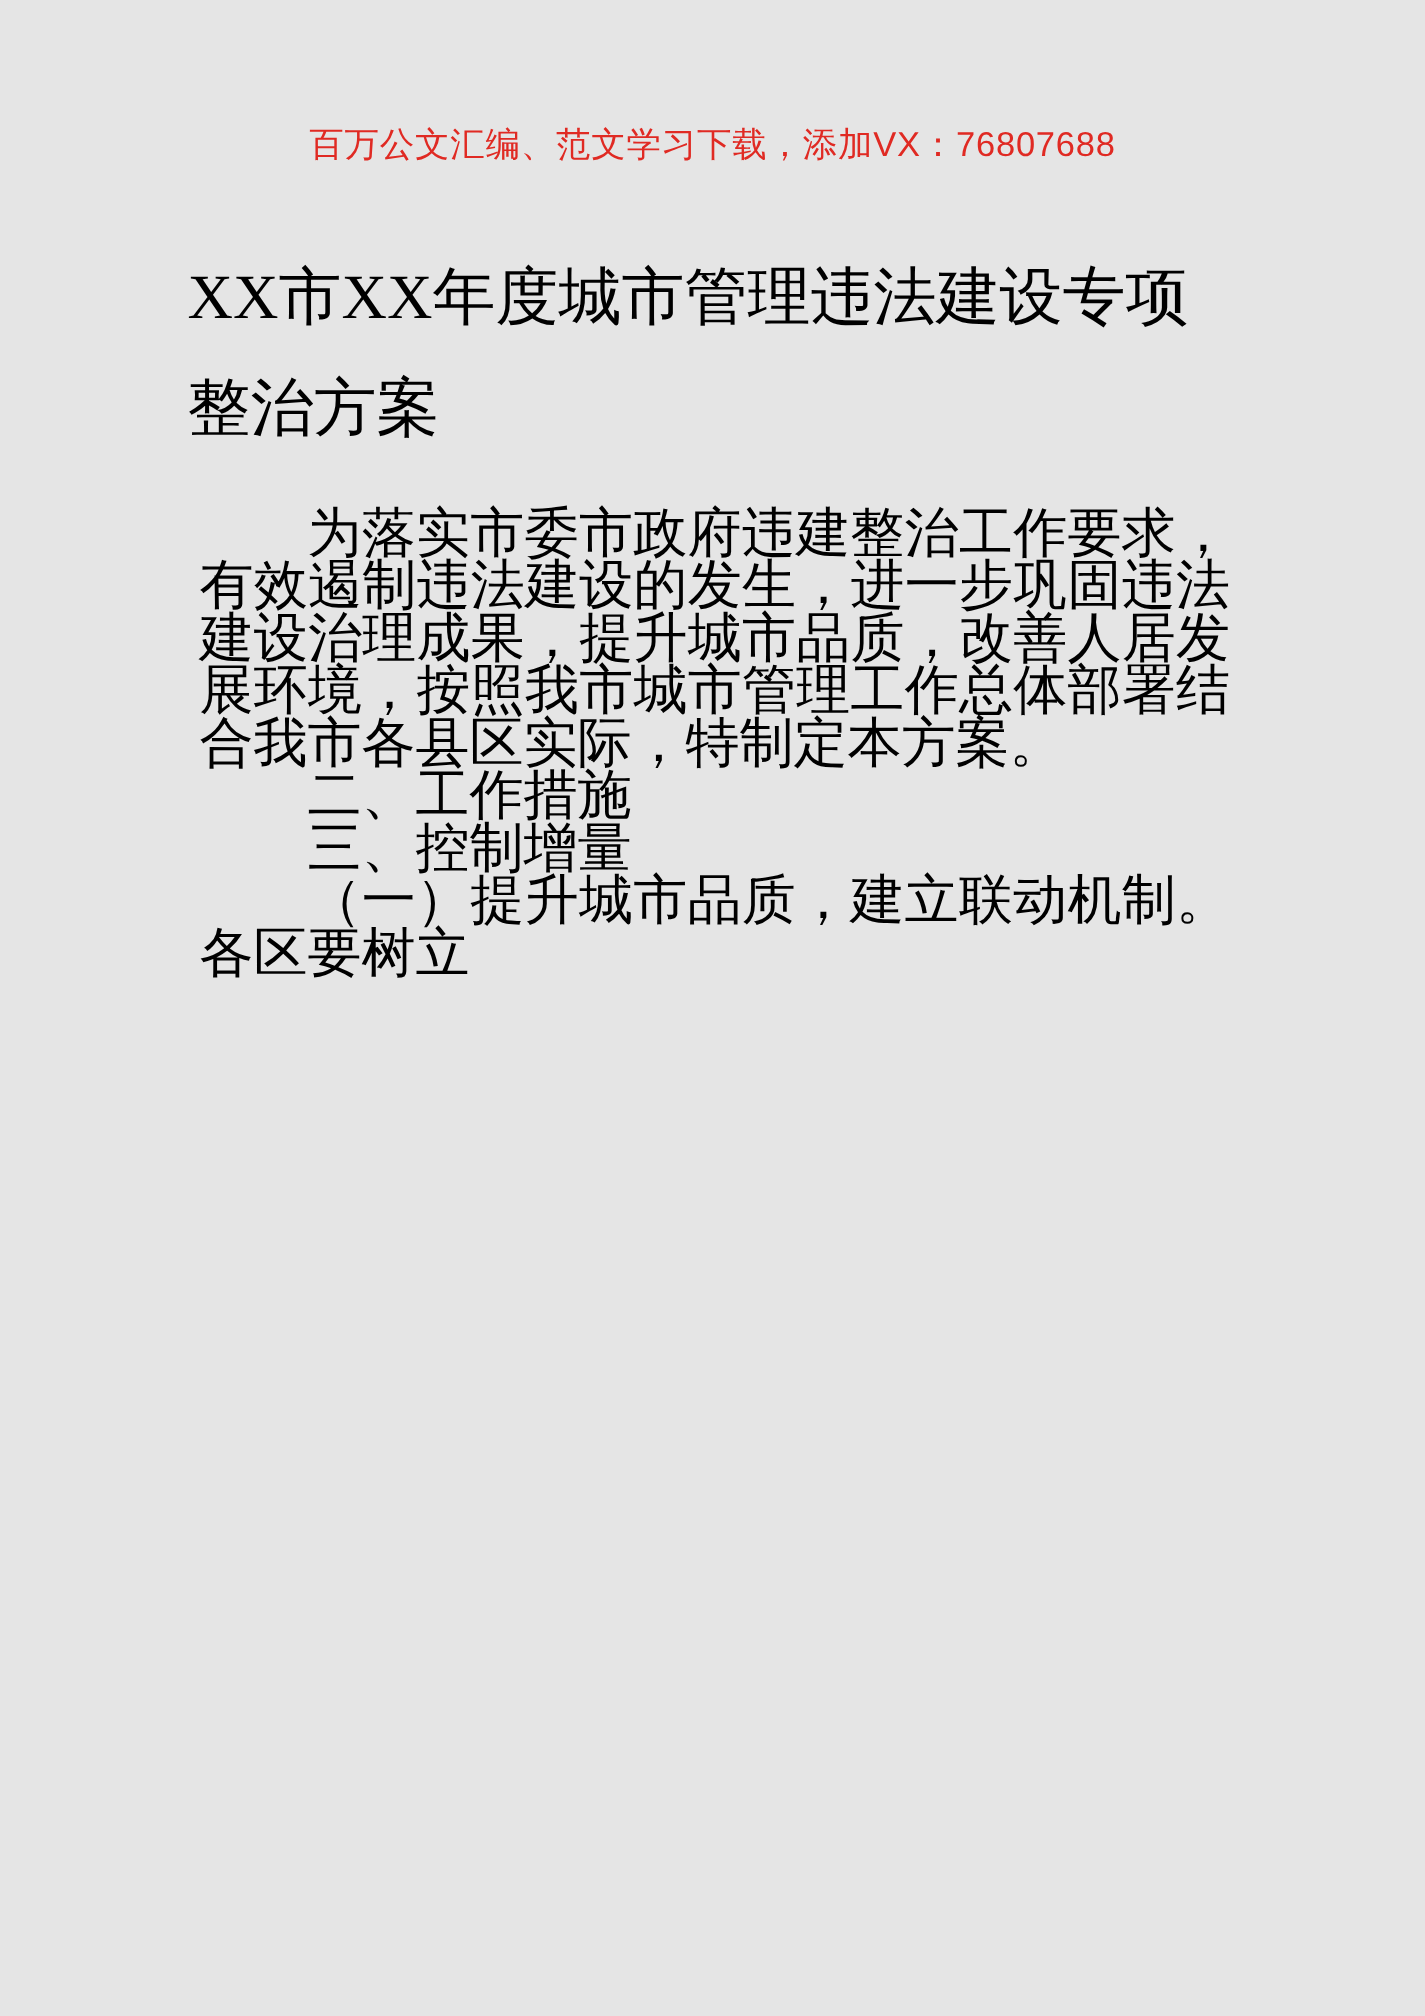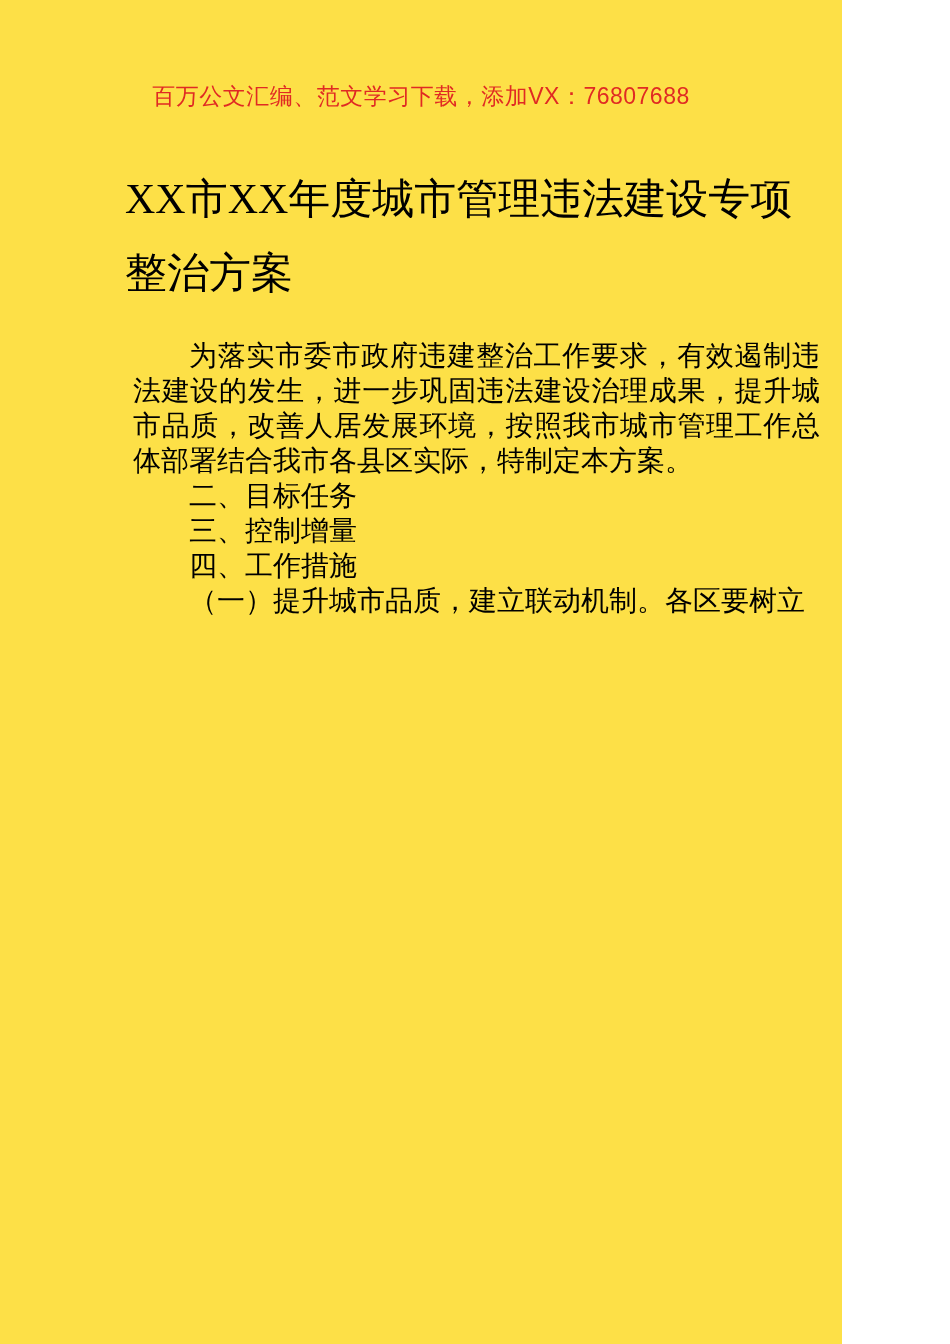--- a/index.html
+++ b/index.html
@@ -2,23 +2,23 @@
 <html lang="zh"><head>
 <meta charset="utf-8">
 <style>
   html, body {
     margin: 0;
     padding: 0;
     background: #ffffff;
   }
   .page {
     position: relative;
-    width: 842px;
+    width: 950px;
     height: 1344px;
-    background: #fde047;
+    background: #e5e5e5;
     overflow: hidden;
     color: #000000;
     font-family: "Liberation Serif", "DejaVu Serif", serif;
   }
   .notice {
     position: absolute;
     top: 83px;
     left: 0;
     right: 0;
     text-align: center;
@@ -37,40 +37,39 @@
     font-size: 42px;
     line-height: 74px;
     font-weight: 400;
     word-break: break-all;
   }
   .content {
     position: absolute;
     top: 338px;
     left: 133px;
     width: 687px;
-    font-size: 28px;
+    font-size: 36px;
     line-height: 35px;
     text-align: justify;
     word-break: break-all;
   }
   .para {
     margin: 0;
     text-indent: 2em;
   }
 </style>
 </head>
 <body>
 
 <div class="page">
 
   <div class="notice">百万公文汇编、范文学习下载，添加VX：76807688</div>
 
   <h1 class="title">XX市XX年度城市管理违法建设专项整治方案</h1>
 
   <div class="content">
     <p class="para">为落实市委市政府违建整治工作要求，有效遏制违法建设的发生，进一步巩固违法建设治理成果，提升城市品质，改善人居发展环境，按照我市城市管理工作总体部署结合我市各县区实际，特制定本方案。</p>
-    <p class="para">二、目标任务</p>
+    <p class="para">二、工作措施</p>
     <p class="para">三、控制增量</p>
-    <p class="para">四、工作措施</p>
     <p class="para">（一）提升城市品质，建立联动机制。各区要树立</p>
   </div>
 
 </div>
 
 </body></html>

